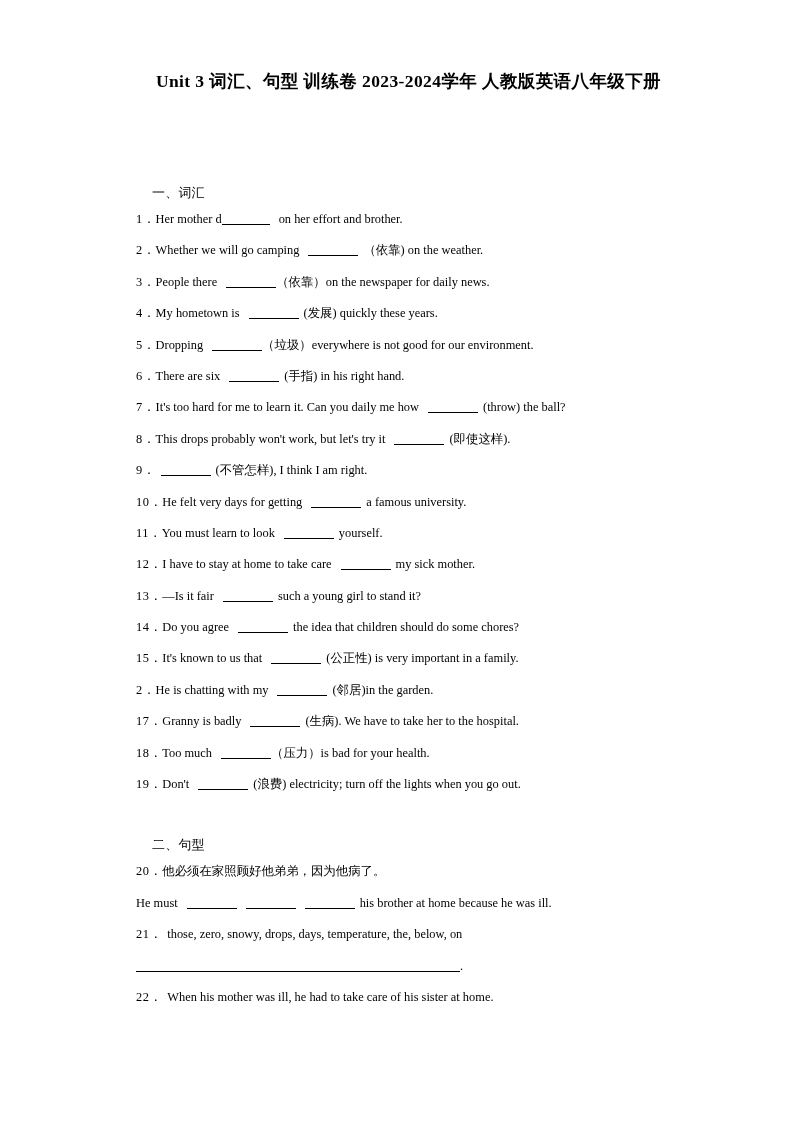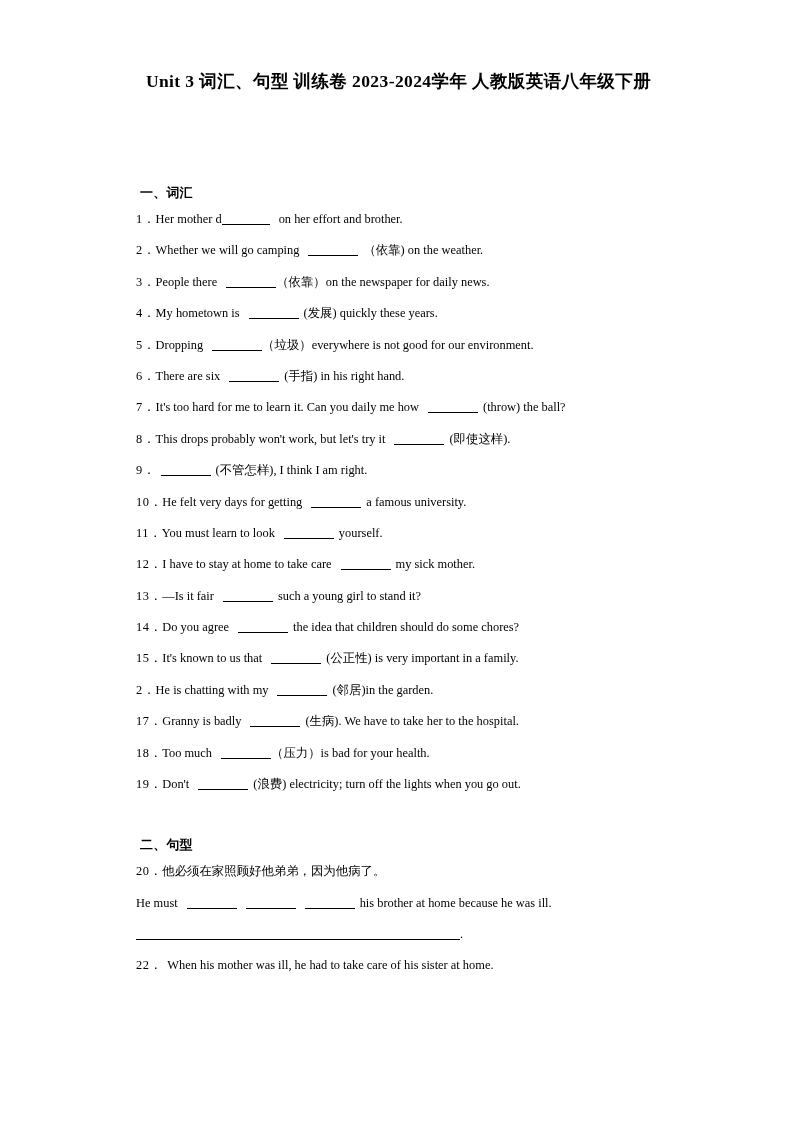--- a/index.html
+++ b/index.html
@@ -22,37 +22,37 @@
     top: 0;
     width: 794px;
     height: 1123px;
     overflow: hidden;
   }
   .doc-title {
     position: absolute;
     left: 136px;
     top: 64px;
     width: 525px;
-    text-align: center;
+    text-align: right;
     font-size: 17.5px;
     font-weight: bold;
     line-height: 35px;
     letter-spacing: 0.4px;
   }
   .content {
     position: absolute;
     left: 136px;
     top: 184px;
     width: 530px;
   }
   .section-heading {
     font-size: 13px;
-    font-weight: bold;
+    font-weight: normal;
     line-height: 18px;
-    margin: 0 0 9px 4px;
+    margin: 0 0 9px 16px;
     letter-spacing: 0.2px;
   }
   .item {
     font-size: 12.4px;
     line-height: 16px;
     margin: 0 0 15.4px 0;
     white-space: nowrap;
   }
   .subline {
     font-size: 12.4px;
@@ -131,19 +131,20 @@
     <div class="item"><span class="num">19．</span><span>Don't</span><span class="sp-2"></span><span class="blank w-sm"></span><span class="sp-1"></span><span>(浪费) electricity; turn off the lights when you go out.</span></div>
 
     <div class="gap-section"></div>
 
     <div class="section-heading">二、句型</div>
 
     <div class="item"><span class="num">20．</span><span>他必须在家照顾好他弟弟，因为他病了。</span></div>
 
     <div class="item"><span>He must</span><span class="sp-2"></span><span class="blank w-sm"></span><span class="sp-2"></span><span class="blank w-sm"></span><span class="sp-2"></span><span class="blank w-sm"></span><span class="sp-1"></span><span>his brother at home because he was ill.</span></div>
 
+    <div class="item"><span class="num">21．</span><span class="sp-1"></span><span>those, zero, snowy, drops, days, temperature, the, below, on</span></div>
 
     <div class="answer-line"><span class="blank w-long"></span><span>.</span></div>
 
     <div class="item"><span class="num">22．</span><span class="sp-1"></span><span>When his mother was ill, he had to take care of his sister at home.</span></div>
 
   </div>
 </div>
 
 </body></html>

